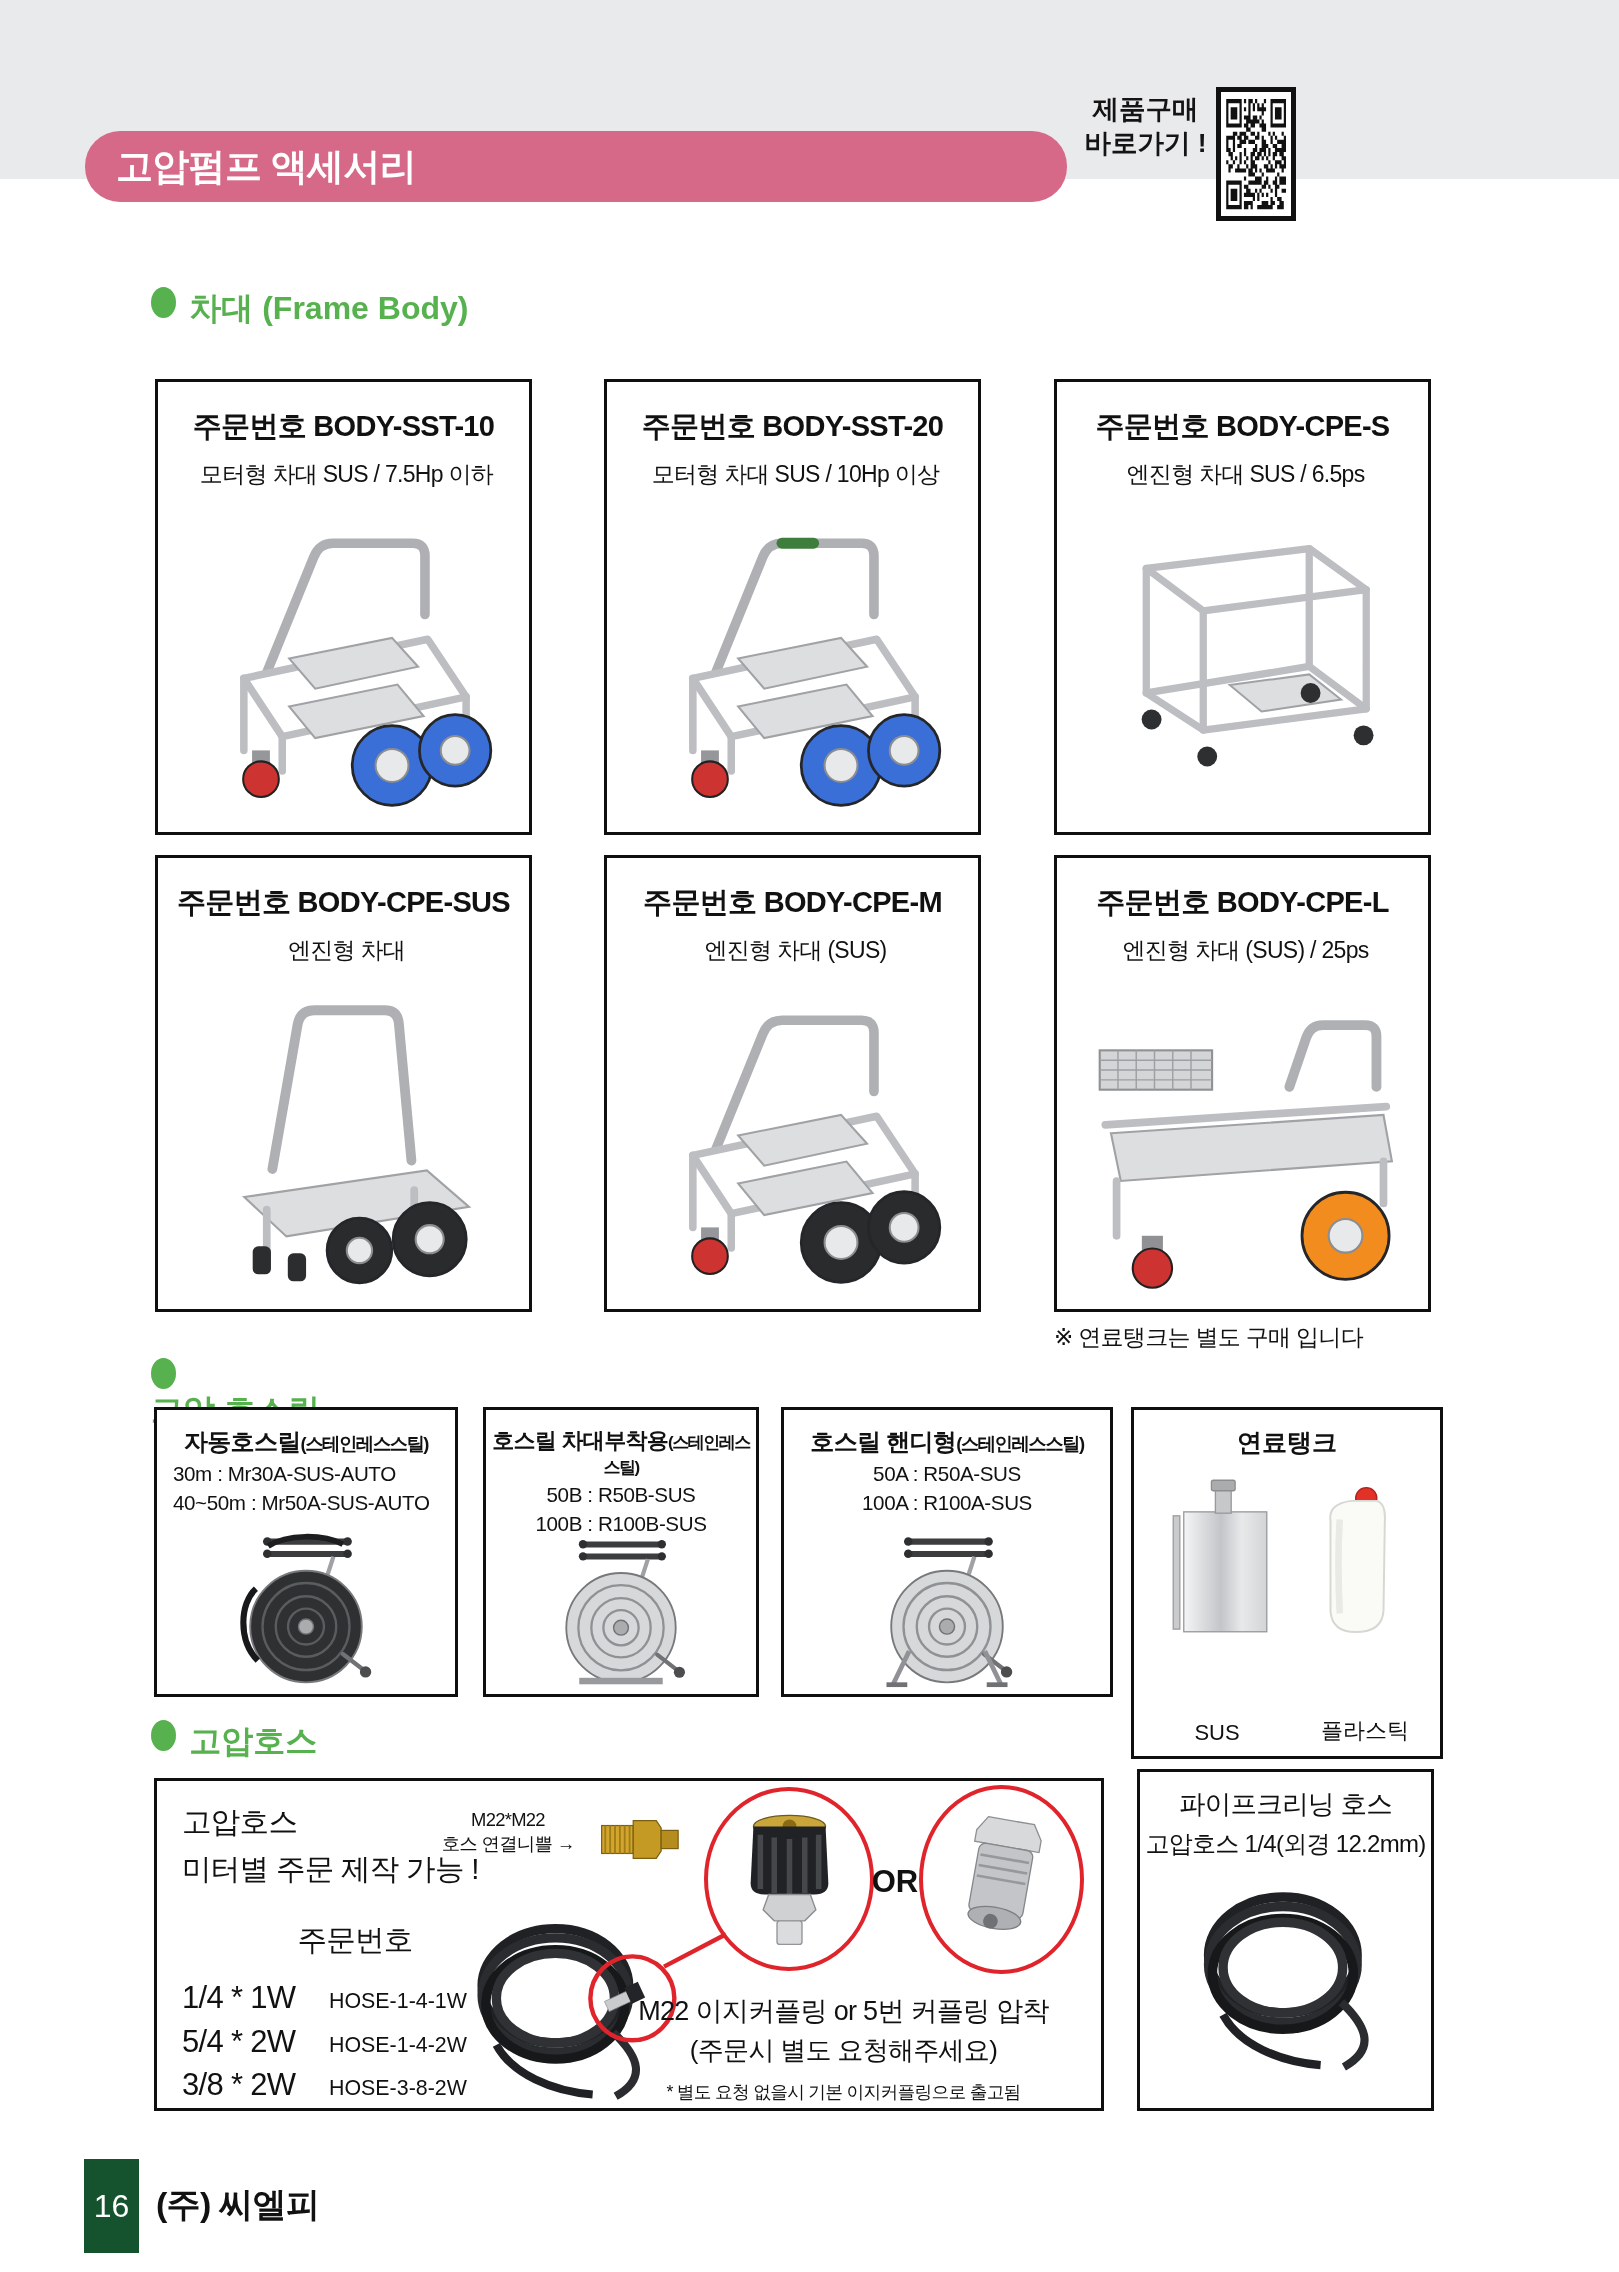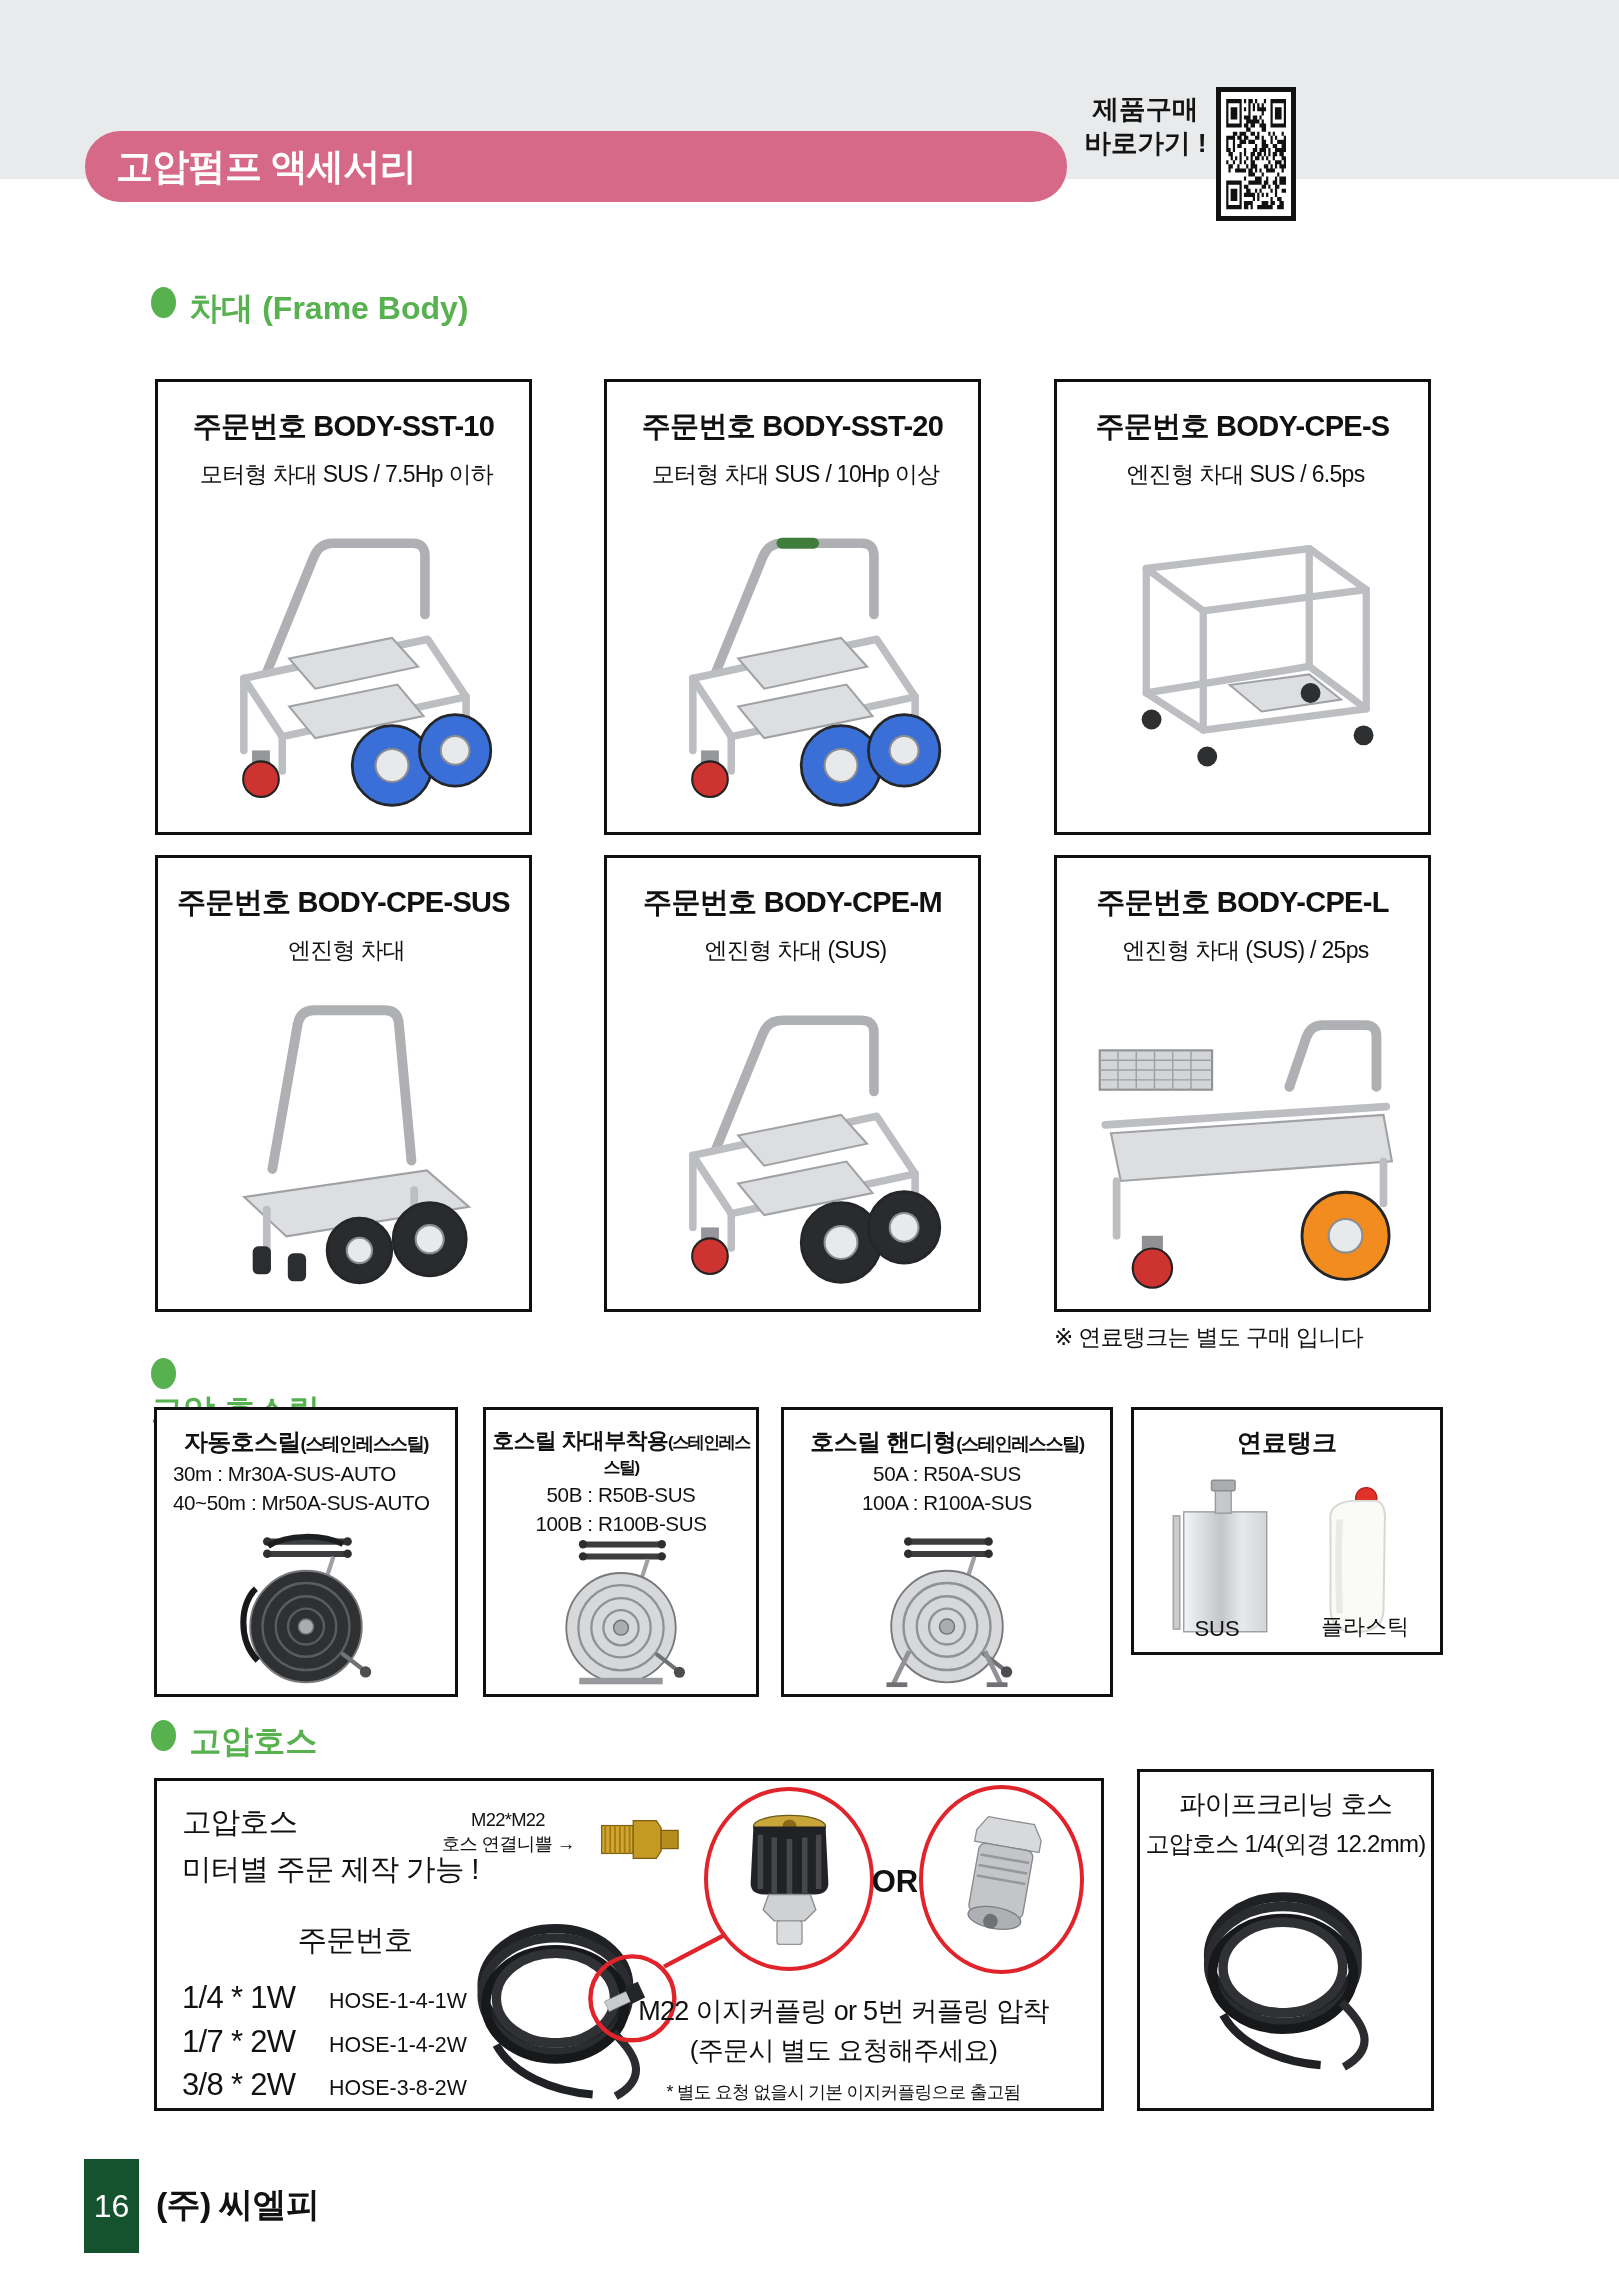--- a/index.html
+++ b/index.html
@@ -310,21 +310,21 @@
     <div class="rline">50A : R50A-SUS</div>
     <div class="rline">100A : R100A-SUS</div>
     <svg class="reel-svg" width="173" height="156" viewBox="0 0 320 330">
       <use href="#sym-reel"></use>
       <path d="M80 252 L46 322 M240 252 L274 322" stroke="#909295" stroke-width="10"></path>
       <rect x="32" y="318" width="44" height="10" fill="#6f7174"></rect>
       <rect x="244" y="318" width="44" height="10" fill="#6f7174"></rect>
     </svg>
   </div>
 
-  <div class="pbox" style="left:1131px;top:1407px;width:312px;height:248px;">
+  <div class="pbox" style="left:1131px;top:1407px;width:312px;height:352px;">
     <div style="margin-top:16px;font-size:25px;font-weight:600;">연료탱크</div>
     <svg style="position:absolute;left:29.5px;top:62px;" width="112" height="168" viewBox="0 0 170 250">
       <use href="#sym-sustank"></use>
     </svg>
     <svg style="position:absolute;left:171px;top:71px;" width="100" height="159" viewBox="0 0 150 240">
       <use href="#sym-plastank"></use>
     </svg>
     <div class="tanklabel" style="left:46px;width:74px;text-align:center;">SUS</div>
     <div class="tanklabel" style="left:181px;width:100px;text-align:center;">플라스틱</div>
   </div>
@@ -337,21 +337,21 @@
   <div class="pbox" style="left:154px;top:1778px;width:950px;height:333px;text-align:left;">
     <div class="hoseintro">
       <div class="hi1">고압호스</div>
       <div class="hi2">미터별 주문 제작 가능 !</div>
       <div class="hi3">주문번호</div>
       <div class="specs">
         <div class="spec-row">
           <span class="spec-size">1/4 * 1W</span><span class="spec-code">HOSE-1-4-1W</span>
         </div>
         <div class="spec-row">
-          <span class="spec-size">1/7 * 2W</span><span class="spec-code">HOSE-1-4-2W</span>
+          <span class="spec-size">5/4 * 2W</span><span class="spec-code">HOSE-1-4-2W</span>
         </div>
         <div class="spec-row">
           <span class="spec-size">3/8 * 2W</span><span class="spec-code">HOSE-3-8-2W</span>
         </div>
       </div>
     </div>
 
     <div class="niplabel">
       <div>M22*M22</div>
       <div>호스 연결니쁠 →</div>

